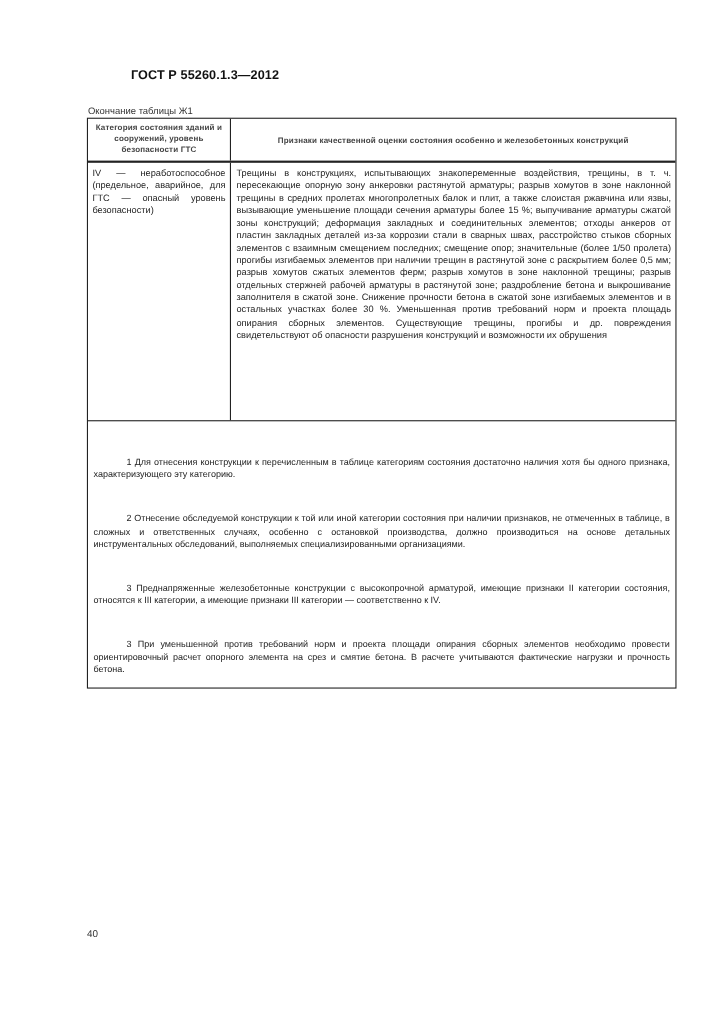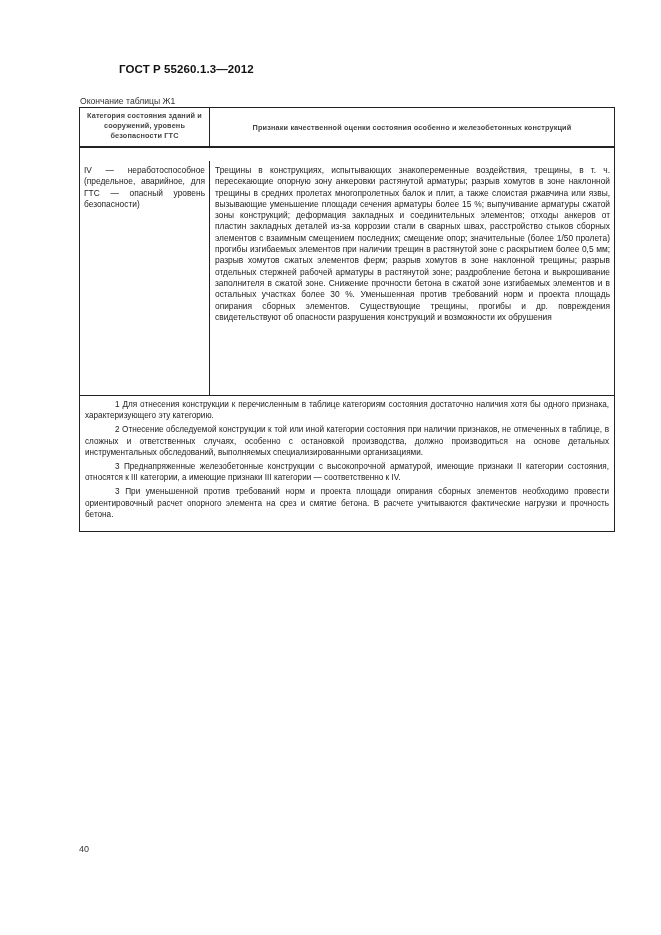--- a/index.html
+++ b/index.html
@@ -7,26 +7,26 @@
          font-family: "Liberation Sans", sans-serif; color: #222; }
   .doc-title { position: absolute; left: 79px; top: 63px; font-size: 11.5px; font-weight: bold; color: #111; letter-spacing: 0.1px; padding-left: 40px; }
   .table-caption { position: absolute; left: 80px; top: 96px; font-size: 8.6px; color: #333; }
   .tbl { position: absolute; left: 79px; top: 107px; width: 536px; border: 1px solid #222; box-sizing: border-box; }
   .row { display: flex; }
   .hdr { border-bottom: 2px solid #222; height: 40px; box-sizing: border-box; font-weight: bold; }
   .c1 { width: 130px; border-right: 1px solid #222; box-sizing: border-box; }
   .c2 { flex: 1; box-sizing: border-box; }
   .hdr .c1 { font-size: 7.3px; text-align: center; line-height: 10.2px; padding: 3px 4px; color: #444; letter-spacing: 0.15px; }
   .hdr .c2 { font-size: 7.3px; display: flex; align-items: center; justify-content: center; color: #444; letter-spacing: 0.15px; }
-  .body-row { border-bottom: 1px solid #222; height: 235px; box-sizing: border-box; margin-top: 13px; }
+  .body-row { border-bottom: 1px solid #222; height: 235px; box-sizing: border-box; }
   .body-row .c1 { font-size: 8.4px; line-height: 11.3px; padding: 4px 4px 0 4px; text-align: justify; color: #222; }
   .body-row .c2 { font-size: 8.4px; line-height: 11.3px; padding: 4px 4px 0 5px; text-align: justify; color: #222; hyphens: manual; }
   .notes { padding: 3px 5px 8px 5px; font-size: 8.2px; line-height: 11.2px; color: #222; }
   .notes-title { text-indent: 30px; letter-spacing: 2.2px; margin-bottom: 2px; color: #333; }
-  .note { text-indent: 30px; text-align: justify; margin-bottom: 3px; }
+  .note { text-indent: 30px; text-align: justify; margin-bottom: 3px; margin-top: 29px; }
   .page-num { position: absolute; left: 79px; top: 844px; font-size: 9px; color: #333; }
 </style>
 </head>
 <body>
 
 <div class="doc-title">ГОСТ Р 55260.1.3—2012</div>
 <div class="table-caption">Окончание таблицы Ж1</div>
 
 <div class="tbl">
   <div class="row hdr">

